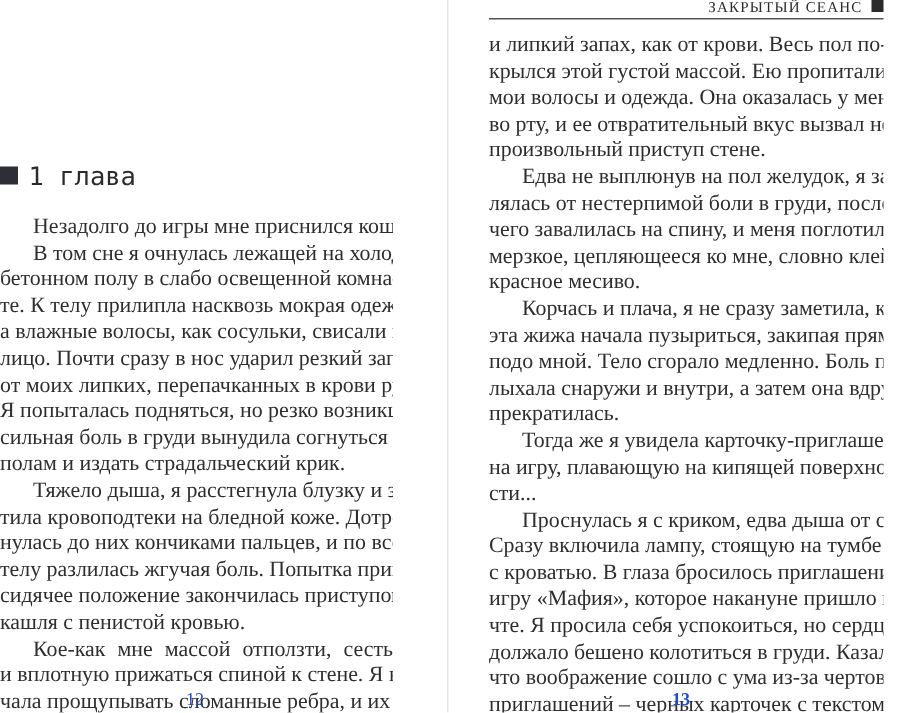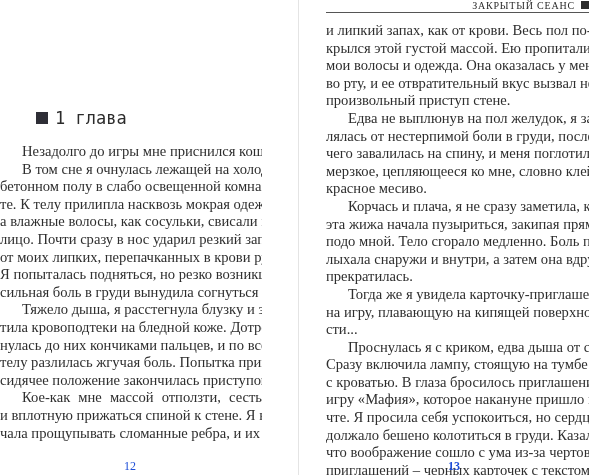--- a/index.html
+++ b/index.html
@@ -66,21 +66,20 @@
     }
     .chapter-title {
       position: absolute;
       top: 107px;
       left: 0;
       font-family: "DejaVu Sans Mono", "Liberation Mono", monospace;
       font-size: 17px;
       line-height: 22px;
       color: #2b2b2b;
       white-space: nowrap;
-      margin-left: 36px;
     }
     .chapter-title .sq {
       display: inline-block;
       width: 12px;
       height: 12px;
       background: #2e2e36;
       margin-right: 7px;
       vertical-align: 0px;
     }
     .body-text {
@@ -138,25 +137,27 @@
     <div class="body-text" id="left-body">
         <span class="line ind last">Незадолго до игры мне приснился кошмар.</span>
         <span class="line ind">В том сне я очнулась лежащей на холодном</span>
         <span class="line">бетонном полу в слабо освещенной комна-</span>
         <span class="line">те. К телу прилипла насквозь мокрая одежда,</span>
         <span class="line">а влажные волосы, как сосульки, свисали на</span>
         <span class="line">лицо. Почти сразу в нос ударил резкий запах</span>
         <span class="line">от моих липких, перепачканных в крови рук.</span>
         <span class="line">Я попыталась подняться, но резко возникшая</span>
         <span class="line">сильная боль в груди вынудила согнуться по-</span>
+        <span class="line last">полам и издать страдальческий крик.</span>
         <span class="line ind">Тяжело дыша, я расстегнула блузку и заме-</span>
         <span class="line">тила кровоподтеки на бледной коже. Дотро-</span>
         <span class="line">нулась до них кончиками пальцев, и по всему</span>
         <span class="line">телу разлилась жгучая боль. Попытка принять</span>
         <span class="line">сидячее положение закончилась приступом</span>
+        <span class="line last">кашля с пенистой кровью.</span>
         <span class="line ind">Кое-как мне массой отползти, сесть</span>
         <span class="line">и вплотную прижаться спиной к стене. Я на-</span>
         <span class="line">чала прощупывать сломанные ребра, и их об-</span>
       </div>
     <div class="folio">12</div>
   </div>
 
   <div class="page page-right">
     <div class="running-head"><span>ЗАКРЫТЫЙ СЕАНС</span><span class="sq"></span></div>
     <div class="body-text" id="right-body">

